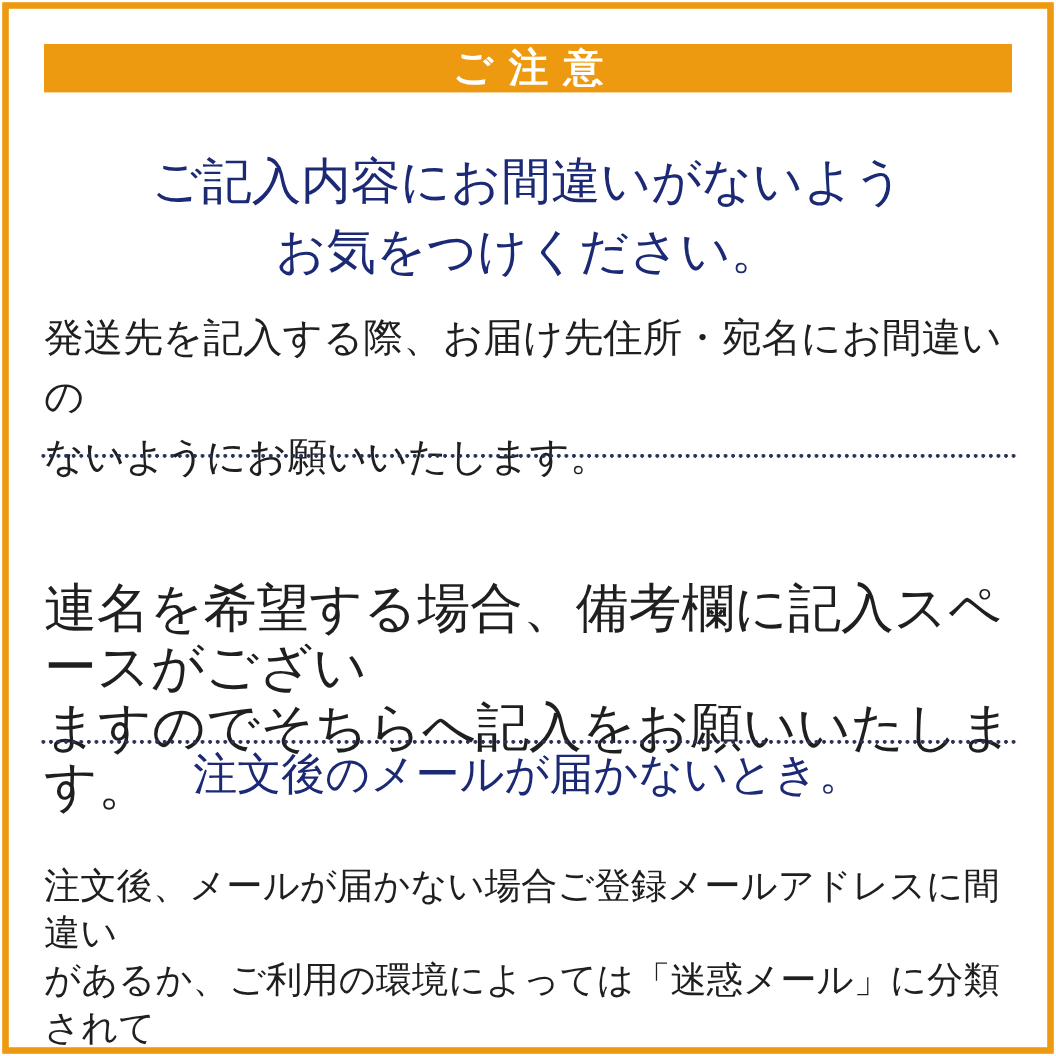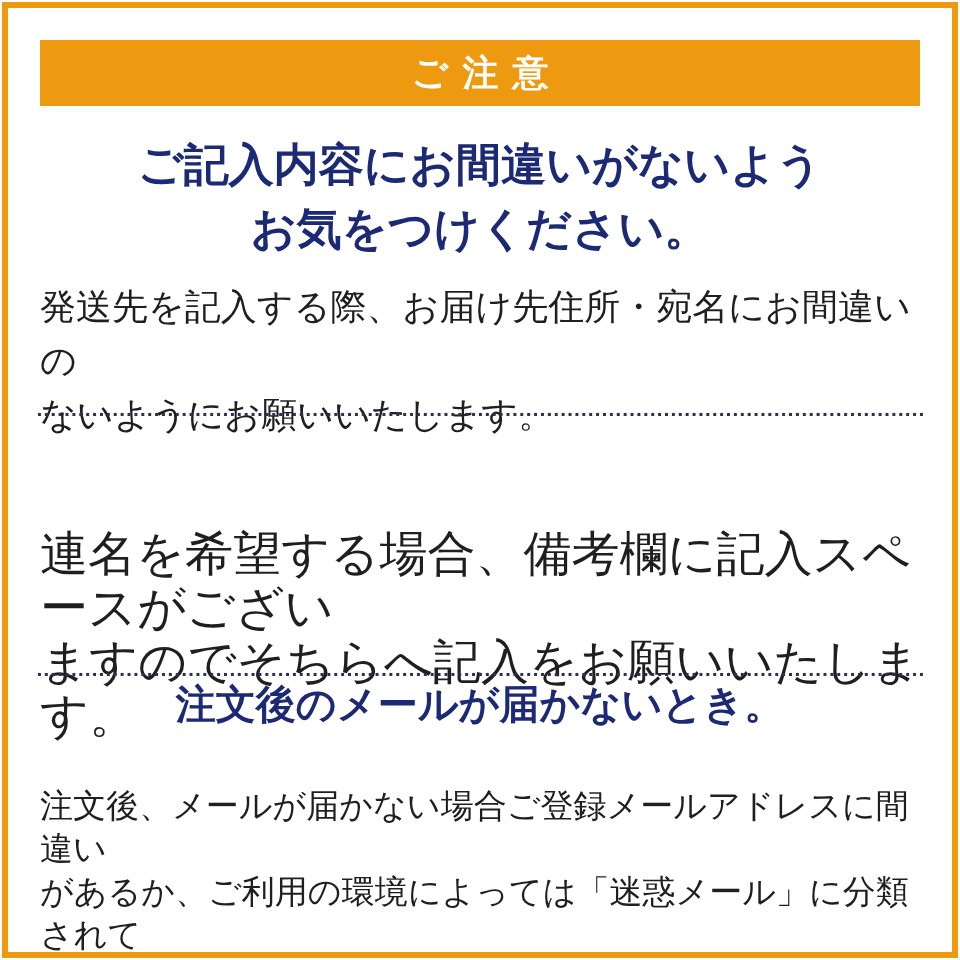--- a/index.html
+++ b/index.html
@@ -21,21 +21,21 @@
     inset: 2px;
     border: 6px solid var(--orange, #EE9A10);
     pointer-events: none;
   }
   
   .notice-bar {
     position: absolute;
     left: 40px;
     right: 40px;
     top: 40px;
-    height: 66px;
+    height: 44px;
     background: var(--orange, #EE9A10);
     display: flex;
     align-items: center;
     justify-content: center;
   }
   .notice-bar .bar-title {
     color: var(--header_text, #ffffff);
     font-size: 36px;
     font-weight: bold;
     letter-spacing: 14px;
@@ -43,21 +43,21 @@
     white-space: nowrap;
   }
   
   .h-navy {
     position: absolute;
     left: 0;
     right: 0;
     margin: 0;
     text-align: center;
     color: var(--navy, #1C2A76);
-    font-weight: bold;
+    font-weight: normal;
     white-space: pre-line;
   }
   .h1 { top: 133px; font-size: 45px; line-height: 64px; }
   .h2 { top: 462px; font-size: 42px; line-height: 58px; }
   .h3 { top: 675px; font-size: 40px; line-height: 58px; }
   
   .body-text {
     position: absolute;
     left: 40px;
     right: 30px;

